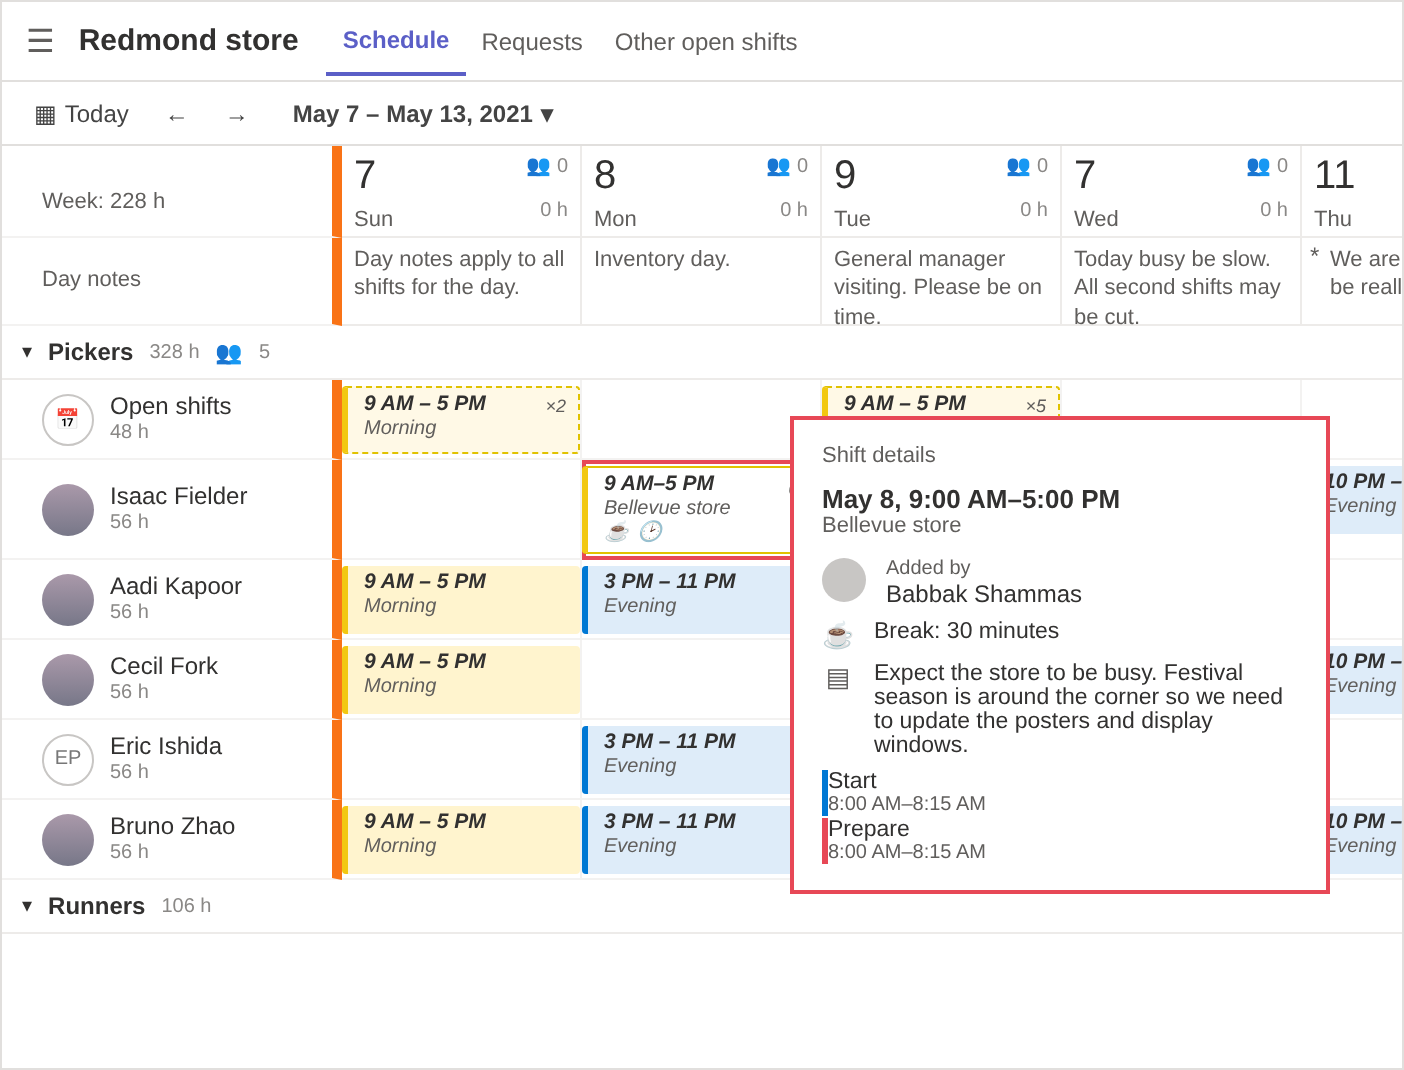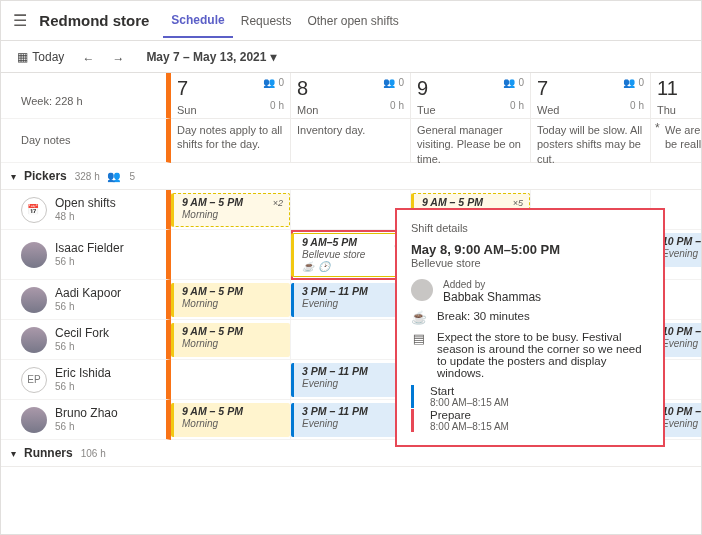--- a/index.html
+++ b/index.html
@@ -43,21 +43,21 @@
   .badge { position:absolute; top:4px; right:6px; font-size:9px; color:#605e5c;}
   .mini-ic { position:absolute; bottom:3px; left:8px; font-size:10px; color:#8a8886; display:flex; gap:4px;}
   .loc-ic { position:absolute; top:4px; right:6px; font-size:11px; color:#8a8886;}
   .popup { position:absolute; left:395px; top:208px; width:270px; background:#fff; border:2px solid #e74856; padding:12px 14px; font-size:11.5px; z-index:50;}
   .popup h4 { margin:0 0 8px; font-weight:400; font-size:11px; color:#605e5c;}
   .popup .ptime { font-weight:700; font-size:13px; margin:0;}
   .popup .ploc { color:#605e5c; font-size:11px; margin-bottom:10px;}
   .prow { display:flex; gap:10px; margin:6px 0; align-items:flex-start;}
   .pic { width:16px; text-align:center; color:#605e5c; font-size:13px; flex:none;}
   .prow .pav { width:22px; height:22px; border-radius:50%; background:#c8c6c4; flex:none;}
-  .activity { border-left:3px solid; padding-left:16px; margin:1px 0; }
+  .activity { border-left:3px solid; padding-left:0; margin:1px 0; }
   .activity.start { border-color:#0078d4;}
   .activity.prep { border-color:#e74856;}
   .activity .al { font-size:11.5px;}
   .activity .at { font-size:10px; color:#605e5c;}
   .asterisk { position:absolute; top:2px; left:4px; font-size:12px; color:#605e5c;}
 </style>
 </head>
 <body>
 
 <div class="topbar">
@@ -111,21 +111,21 @@
     <span class="dnum">11</span><br>
     <span class="dow">Thu</span>
   </div>
 </div>
 
 <div class="grid notes">
   <div class="hcell leftcell">Day notes</div>
   <div class="hcell">Day notes apply to all shifts for the day.</div>
   <div class="hcell">Inventory day.</div>
   <div class="hcell">General manager visiting. Please be on time.</div>
-  <div class="hcell">Today will be slow. All posters shifts may be cut.</div>
+  <div class="hcell">Today busy be slow. All second shifts may be cut.</div>
   <div class="hcell" style="position:relative">
       <span class="asterisk">*</span>
       <span style="margin-left:8px;display:block">We are expecting to be really busy.</span>
     </div>
 </div>
 
 <div class="group">
   <span class="chev">▾</span>
   <b>Pickers</b>
   <span style="color:#8a8886;font-size:10px">328 h</span>

